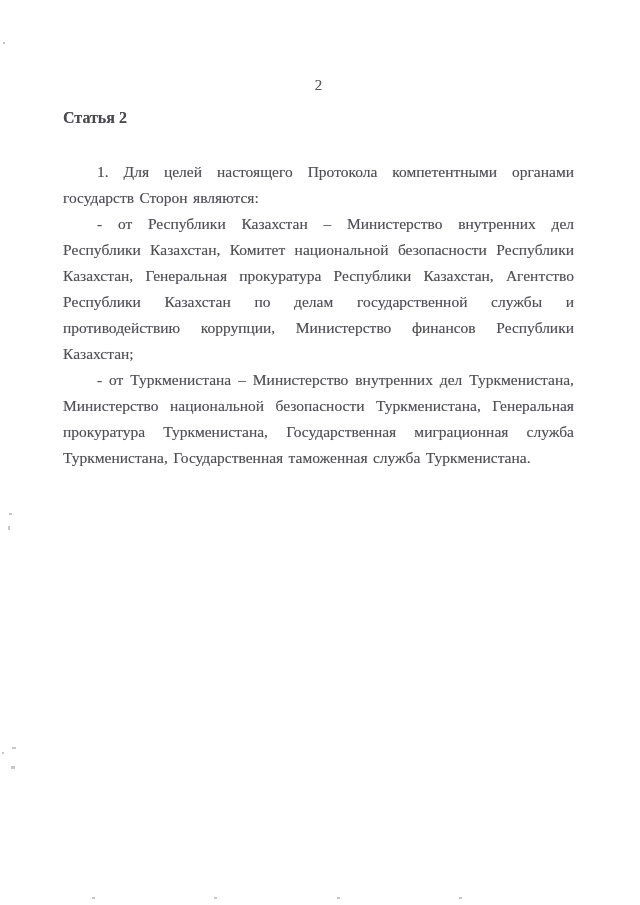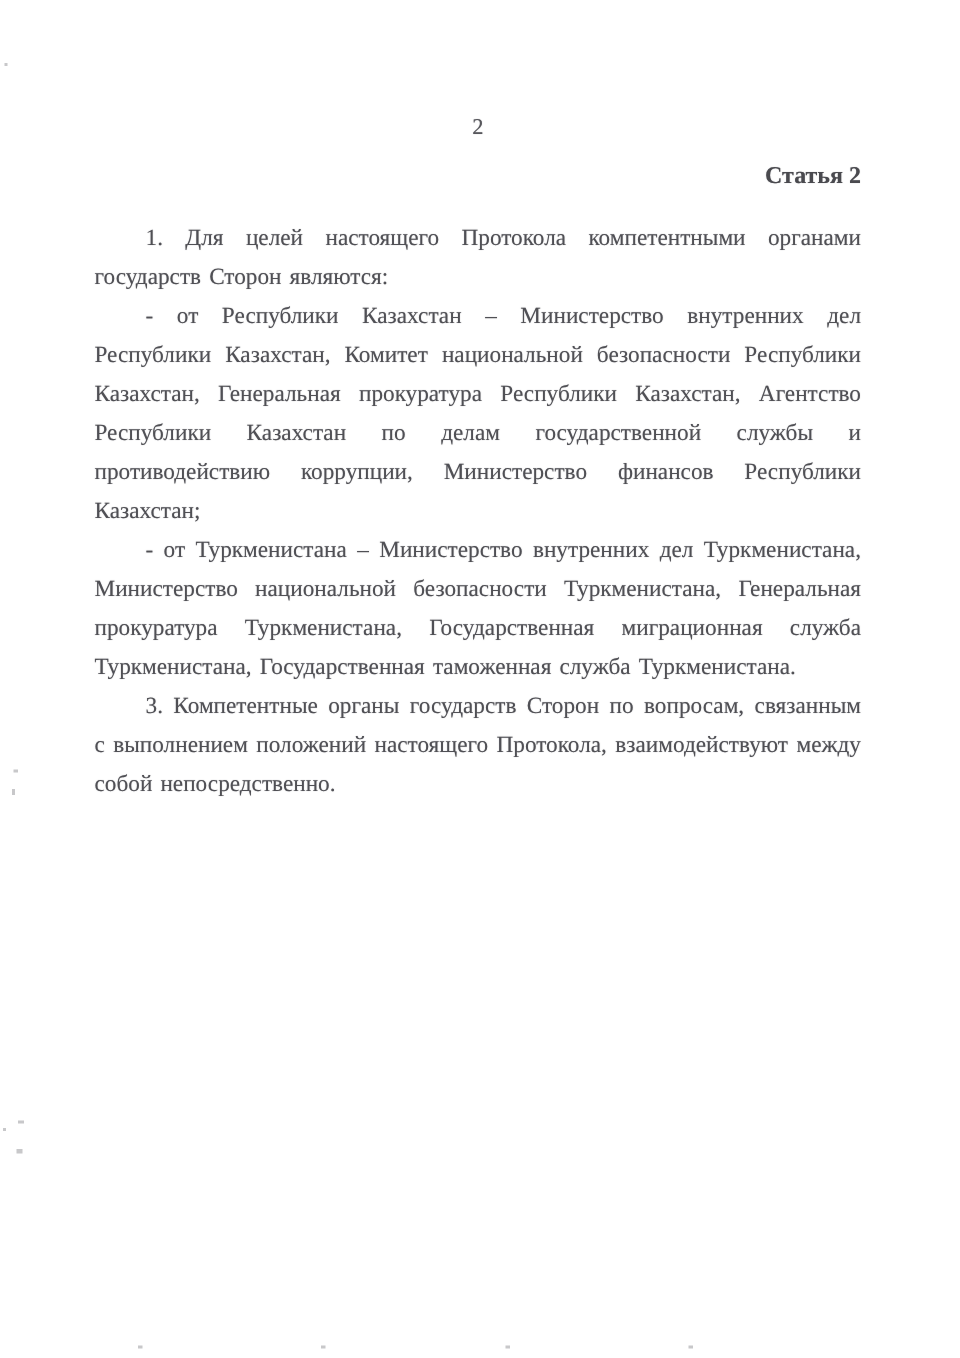--- a/index.html
+++ b/index.html
@@ -25,29 +25,29 @@
   .page-number {
     margin-top: 78px;
     text-align: center;
     font-size: 15px;
     line-height: 15px;
     color: #57575c;
     text-shadow: 0 0 0.6px rgba(90,90,95,0.55);
   }
   .heading {
     margin-top: 16px;
-    text-align: right;
+    text-align: left;
     font-size: 16px;
     font-weight: bold;
     line-height: 18px;
     color: #4a4a4f;
     text-shadow: 0 0 0.6px rgba(80,80,85,0.55);
   }
   .body-text {
-    margin-top: 19px;
+    margin-top: 32px;
   }
   .para {
     margin: 0;
     text-align: justify;
     text-indent: 34px;
     font-size: 15.5px;
     line-height: 26px;
     word-spacing: 1.5px;
     color: #505055;
     text-shadow: 0 0 0.7px rgba(90,90,96,0.5);
@@ -87,17 +87,16 @@
 
   <div class="content">
     <div class="page-number">2</div>
 
     <div class="heading">Статья 2</div>
 
     <div class="body-text">
       <p class="para">1. Для целей настоящего Протокола компетентными органами государств Сторон являются:</p>
       <p class="para">- от Республики Казахстан – Министерство внутренних дел Республики Казахстан, Комитет национальной безопасности Республики Казахстан, Генеральная прокуратура Республики Казахстан, Агентство Республики Казахстан по делам государственной службы и противодействию коррупции, Министерство финансов Республики Казахстан;</p>
       <p class="para">- от Туркменистана – Министерство внутренних дел Туркменистана, Министерство национальной безопасности Туркменистана, Генеральная прокуратура Туркменистана, Государственная миграционная служба Туркменистана, Государственная таможенная служба Туркменистана.</p>
-      <p class="para">3. Компетентные органы государств Сторон по вопросам, связанным с выполнением положений настоящего Протокола, взаимодействуют между собой непосредственно.</p>
     </div>
   </div>
 
 </div>
 
 </body></html>

